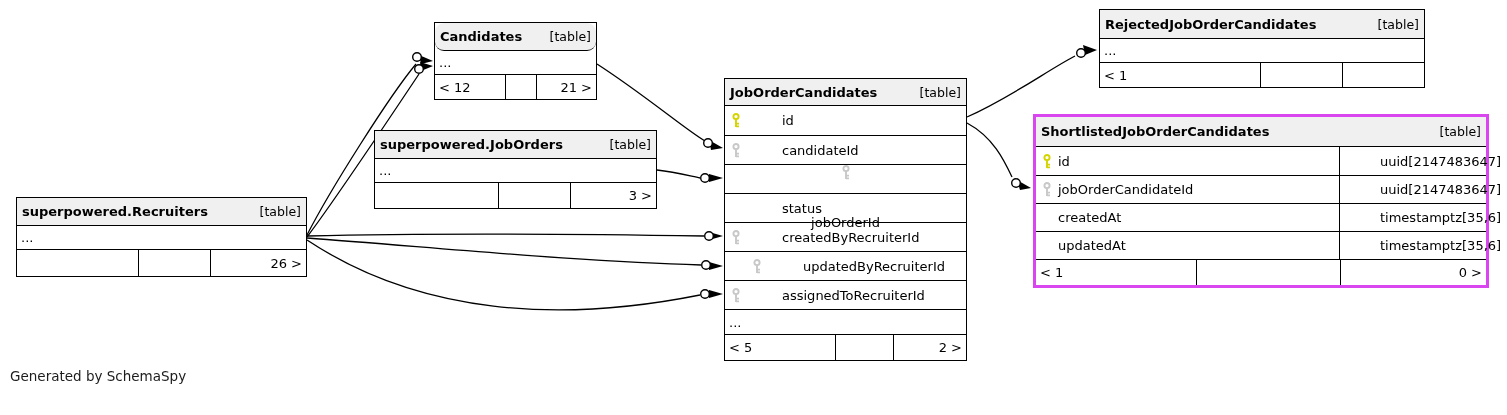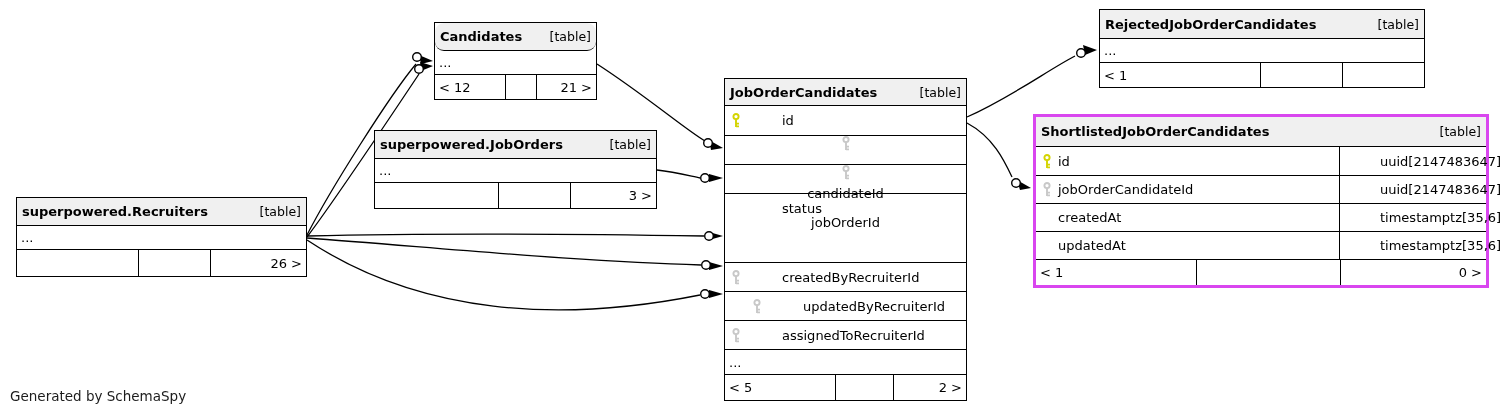--- a/index.html
+++ b/index.html
@@ -29,21 +29,21 @@
   .srow { border-top:1px solid #000; }
   .scell-name { display:flex; align-items:center; width:304px; flex:none;
                 border-right:1px solid #000; height:100%; }
   .scell-type { padding-left:5px; white-space:nowrap; }
 
   .pager { display:flex; border-top:1px solid #000; }
   .pcell { display:flex; align-items:center; padding:0 4px; white-space:nowrap; }
   .pcell + .pcell { border-left:1px solid #000; }
   .pcell.right { justify-content:flex-end; flex:1; }
 
-  .footer-note { position:absolute; left:10px; top:388px; font-size:13.5px; color:#1c1c1c; z-index:2; }
+  .footer-note { position:absolute; left:10px; top:368px; font-size:13.5px; color:#1c1c1c; z-index:2; }
 </style>
 </head>
 <body>
 
 <svg class="rel-layer" width="1507" height="415">
   <g>
     <path d="M307,235 C330,190 390,95 416,64"></path>
     <polygon points="433,61 419,55 421,64"></polygon>
     <circle cx="417" cy="57" r="4.3"></circle>
   </g>
@@ -135,21 +135,21 @@
   </div>
   <div class="col" style="height:29px;">
     <span class="keyicon">
       <svg width="10" height="15" viewBox="0 0 10 15">
           <circle cx="5" cy="3.6" r="2.6" fill="none" stroke="#d4d400" stroke-width="1.9"></circle>
           <path d="M5,6.2 L5,14 M5,10.6 L8,10.6 M5,13.4 L8,13.4" stroke="#d4d400" stroke-width="1.9" fill="none"></path>
         </svg>
     </span>
     <span class="colname">id</span>
   </div>
-  <div class="col" style="height:29px;flex-direction:column;">
+  <div class="col" style="height:29px;">
     <span class="keyicon">
       <svg width="10" height="15" viewBox="0 0 10 15">
           <circle cx="5" cy="3.6" r="2.6" fill="none" stroke="#c8c8c8" stroke-width="1.9"></circle>
           <path d="M5,6.2 L5,14 M5,10.6 L8,10.6 M5,13.4 L8,13.4" stroke="#c8c8c8" stroke-width="1.9" fill="none"></path>
         </svg>
     </span>
     <span class="colname">candidateId</span>
   </div>
   <div class="col" style="height:29px;flex-direction:column;">
     <span class="keyicon">
@@ -157,21 +157,21 @@
           <circle cx="5" cy="3.6" r="2.6" fill="none" stroke="#c8c8c8" stroke-width="1.9"></circle>
           <path d="M5,6.2 L5,14 M5,10.6 L8,10.6 M5,13.4 L8,13.4" stroke="#c8c8c8" stroke-width="1.9" fill="none"></path>
         </svg>
     </span>
     <span class="colname">jobOrderId</span>
   </div>
   <div class="col" style="height:29px;">
     <span class="keyicon"></span>
     <span class="colname">status</span>
   </div>
-  <div class="col" style="height:29px;margin-top:40px;">
+  <div class="col" style="height:29px;">
     <span class="keyicon">
       <svg width="10" height="15" viewBox="0 0 10 15">
           <circle cx="5" cy="3.6" r="2.6" fill="none" stroke="#c8c8c8" stroke-width="1.9"></circle>
           <path d="M5,6.2 L5,14 M5,10.6 L8,10.6 M5,13.4 L8,13.4" stroke="#c8c8c8" stroke-width="1.9" fill="none"></path>
         </svg>
     </span>
     <span class="colname">createdByRecruiterId</span>
   </div>
   <div class="col" style="height:29px;justify-content:center;">
     <span class="keyicon">

